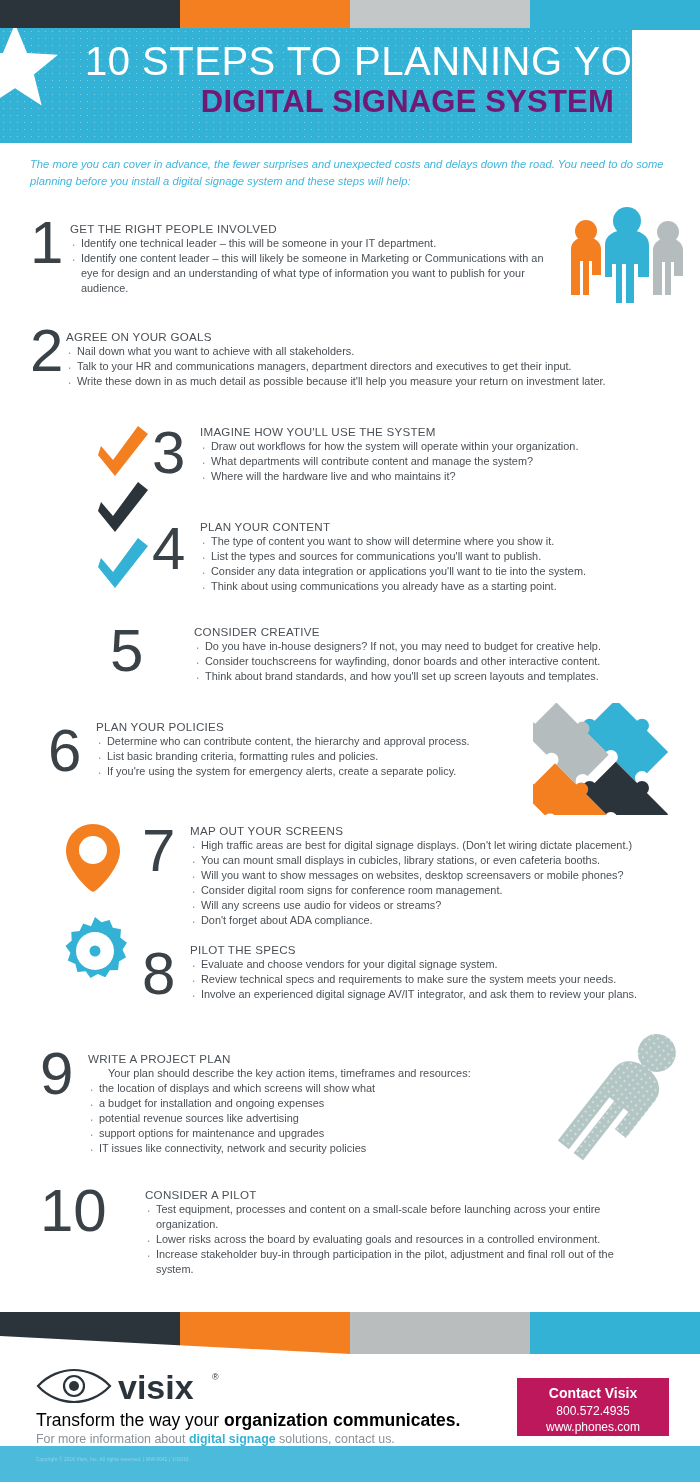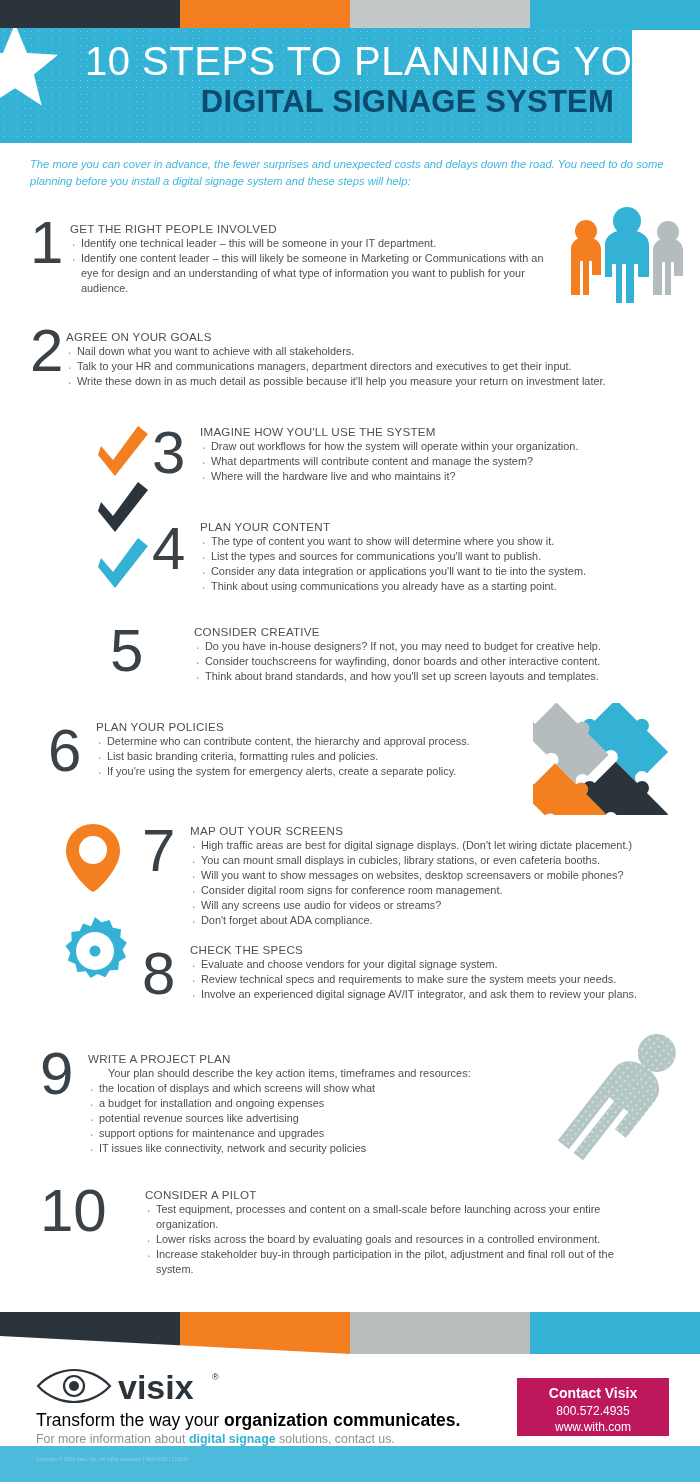--- a/index.html
+++ b/index.html
@@ -30,21 +30,21 @@
   .star {
     position:absolute; left:-28px; top:-6px; width:86px; height:86px; z-index:2;
   }
   .title-wrap { position:absolute; left:85px; top:12px; right:14px; z-index:3; }
   .t-line1 {
     font-size:40px; font-weight:300; color:#ffffff; letter-spacing:.5px;
     white-space:nowrap; line-height:1.05;
   }
   .t-line1 .bold10 { font-weight:400; }
   .t-line2 {
-    font-size:31px; font-weight:bold; color:#0c4a6e; letter-spacing:.2px;
+    font-size:31px; font-weight:bold; color:#701a75; letter-spacing:.2px;
     text-align:right; margin-top:4px; line-height:1.05; padding-right:4px;
   }
 
   
   .intro {
     position:absolute; left:30px; top:156px; width:640px;
     font-style:italic; font-size:11.2px; line-height:1.55; color:#41b6dd;
   }
 
   
@@ -278,21 +278,21 @@
       <li>Consider digital room signs for conference room management.</li>
       <li>Will any screens use audio for videos or streams?</li>
       <li>Don't forget about ADA compliance.</li>
     </ul>
   </div>
 </div>
 
 <div class="step">
   <div class="num" style="left:142px; top:945px; font-size:60px;">8</div>
   <div class="body-col" style="left:190px; top:943px; width:495px;">
-    <div class="step-title">CHECK THE SPECS</div>
+    <div class="step-title">PILOT THE SPECS</div>
     <ul class="bullets">
       <li>Evaluate and choose vendors for your digital signage system.</li>
       <li>Review technical specs and requirements to make sure the system meets your needs.</li>
       <li>Involve an experienced digital signage AV/IT integrator, and ask them to review your plans.</li>
     </ul>
   </div>
 </div>
 
 <div class="step">
   <div class="num" style="left:40px; top:1045px; font-size:60px;">9</div>
@@ -339,17 +339,17 @@
     <text x="82" y="33" font-family="Liberation Sans, sans-serif" font-size="34" font-weight="bold" fill="#2b333b">visix</text>
     <text x="176" y="14" font-family="Liberation Sans, sans-serif" font-size="9" fill="#2b333b">®</text>
   </svg>
   <div class="tagline"><span>Transform the way your </span><b>organization communicates.</b></div>
   <div class="subline"><span>For more information about </span><span class="lnk">digital signage</span><span> solutions, contact us.</span></div>
 </div>
 
 <div class="contact">
   <div class="c-title">Contact Visix</div>
   <div class="c-line">800.572.4935</div>
-  <div class="c-line">www.with.com</div>
+  <div class="c-line">www.phones.com</div>
 </div>
 
 <div class="bottombar"></div>
 <div class="copy">Copyright © 2016 Visix, Inc. All rights reserved.  |  WW-0042  |  1/10/16</div>
 
 </body></html>

